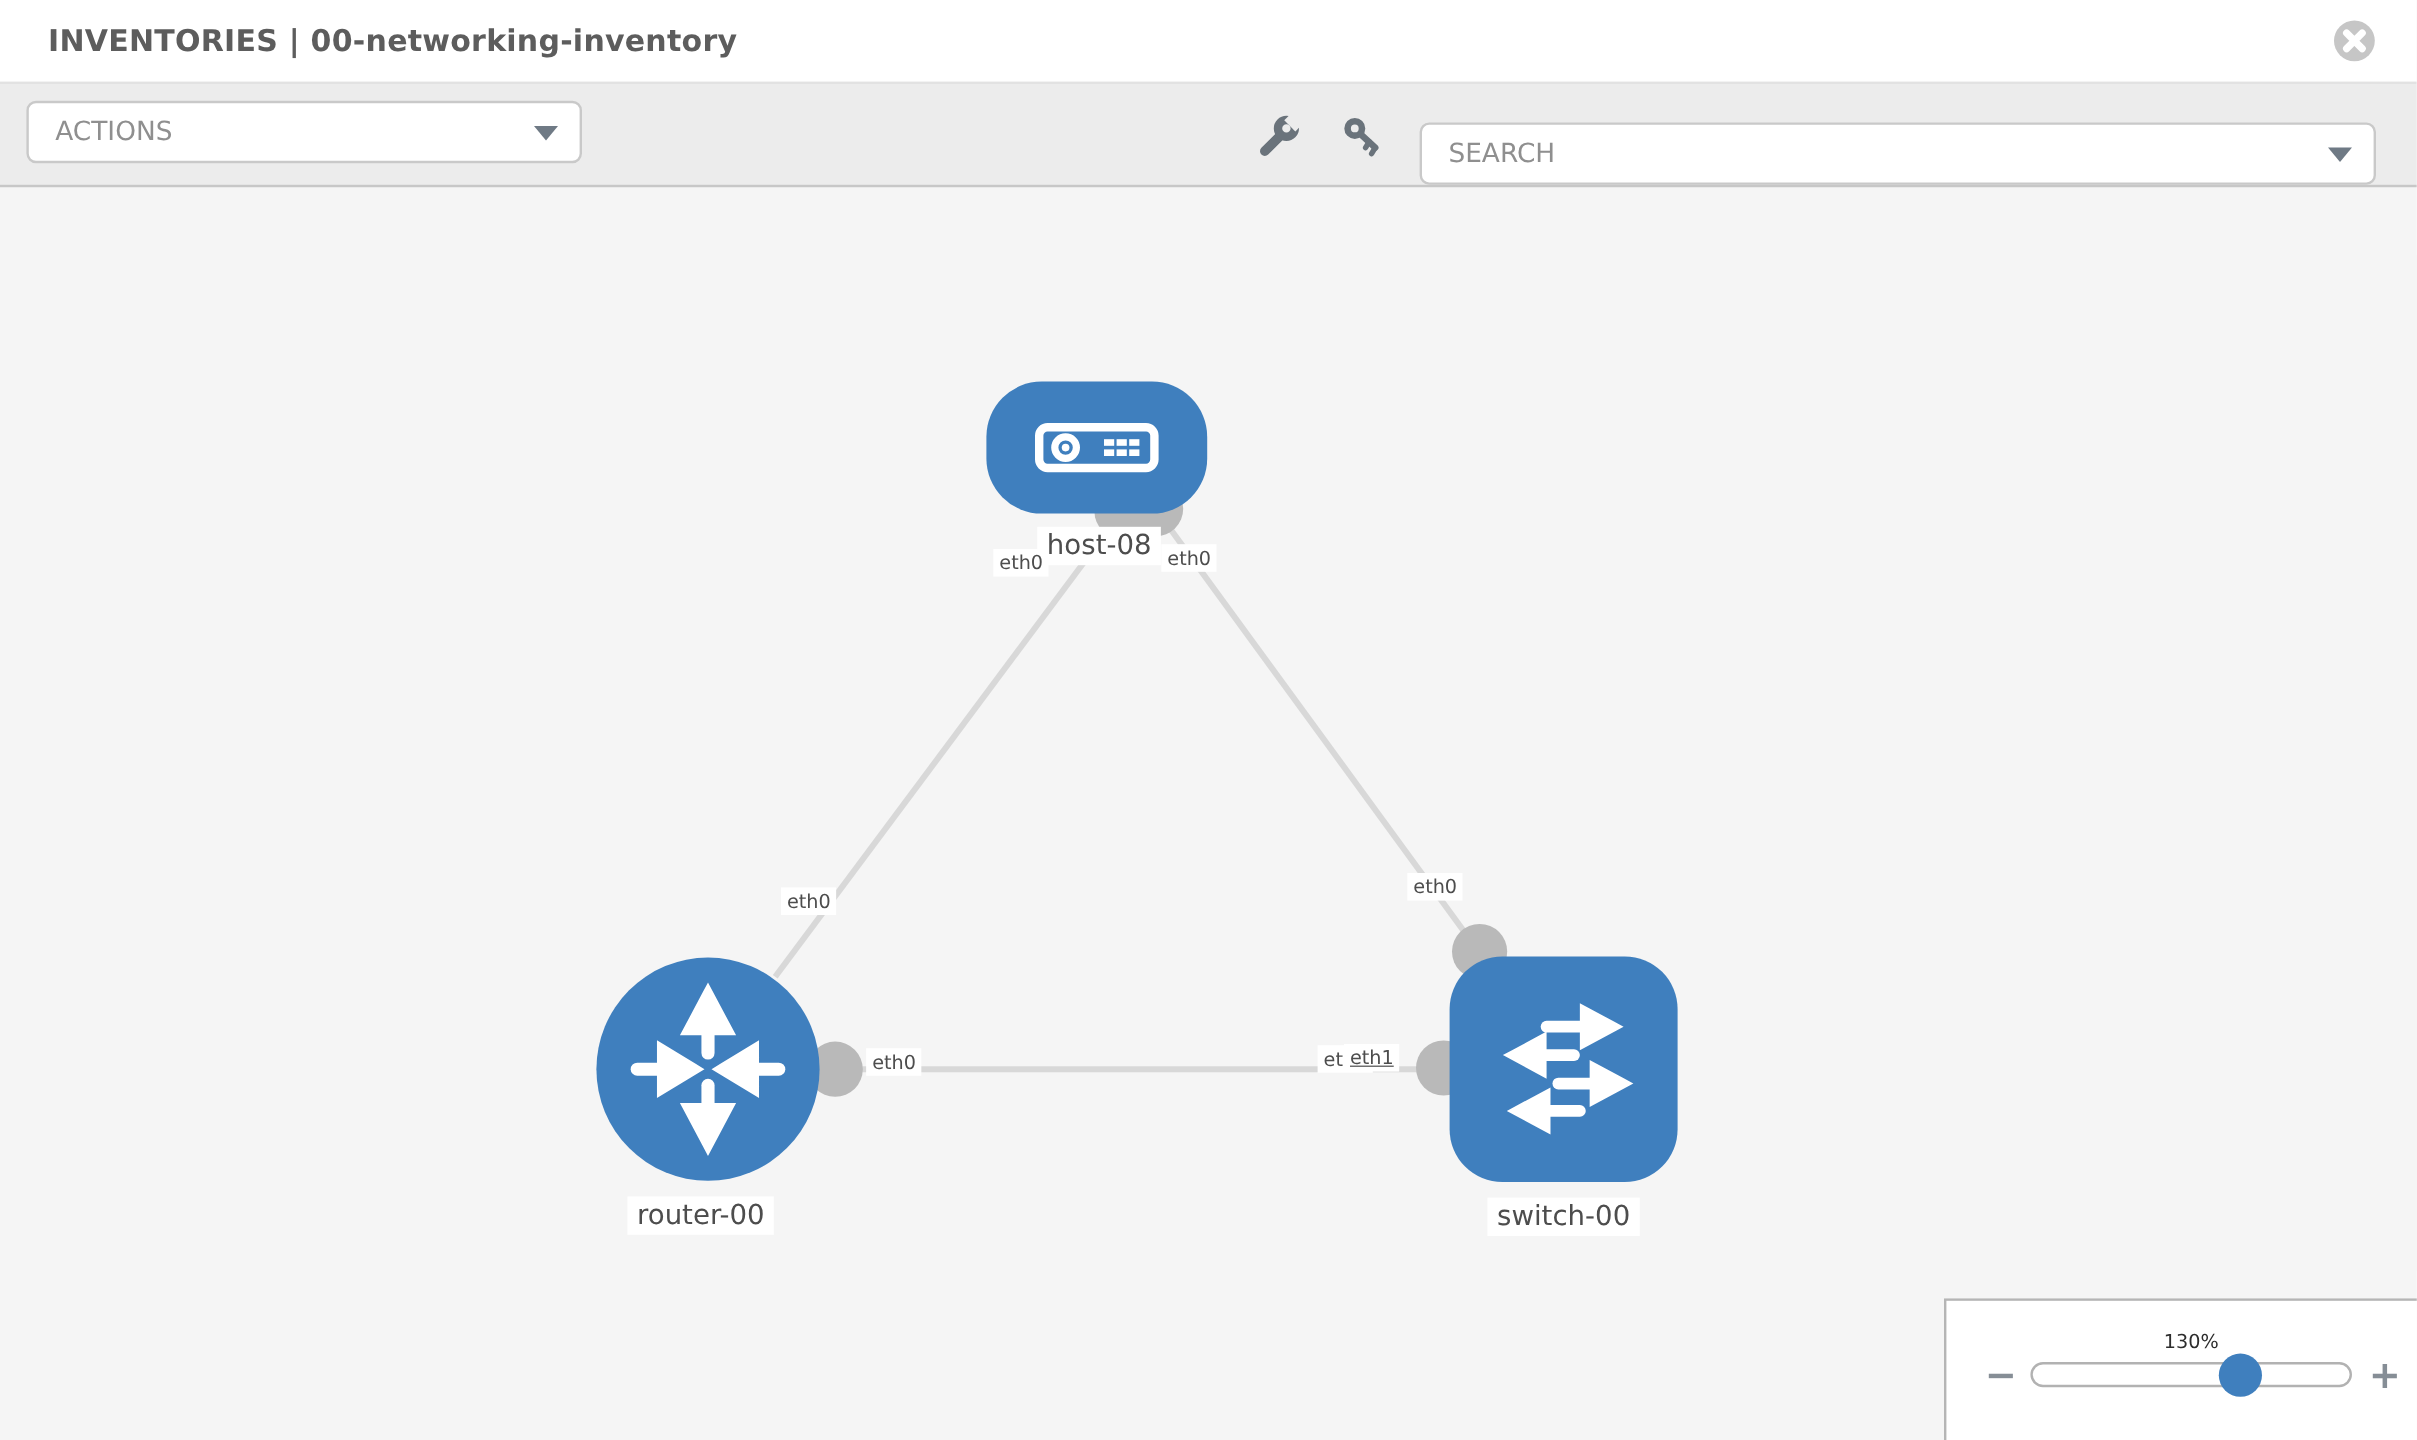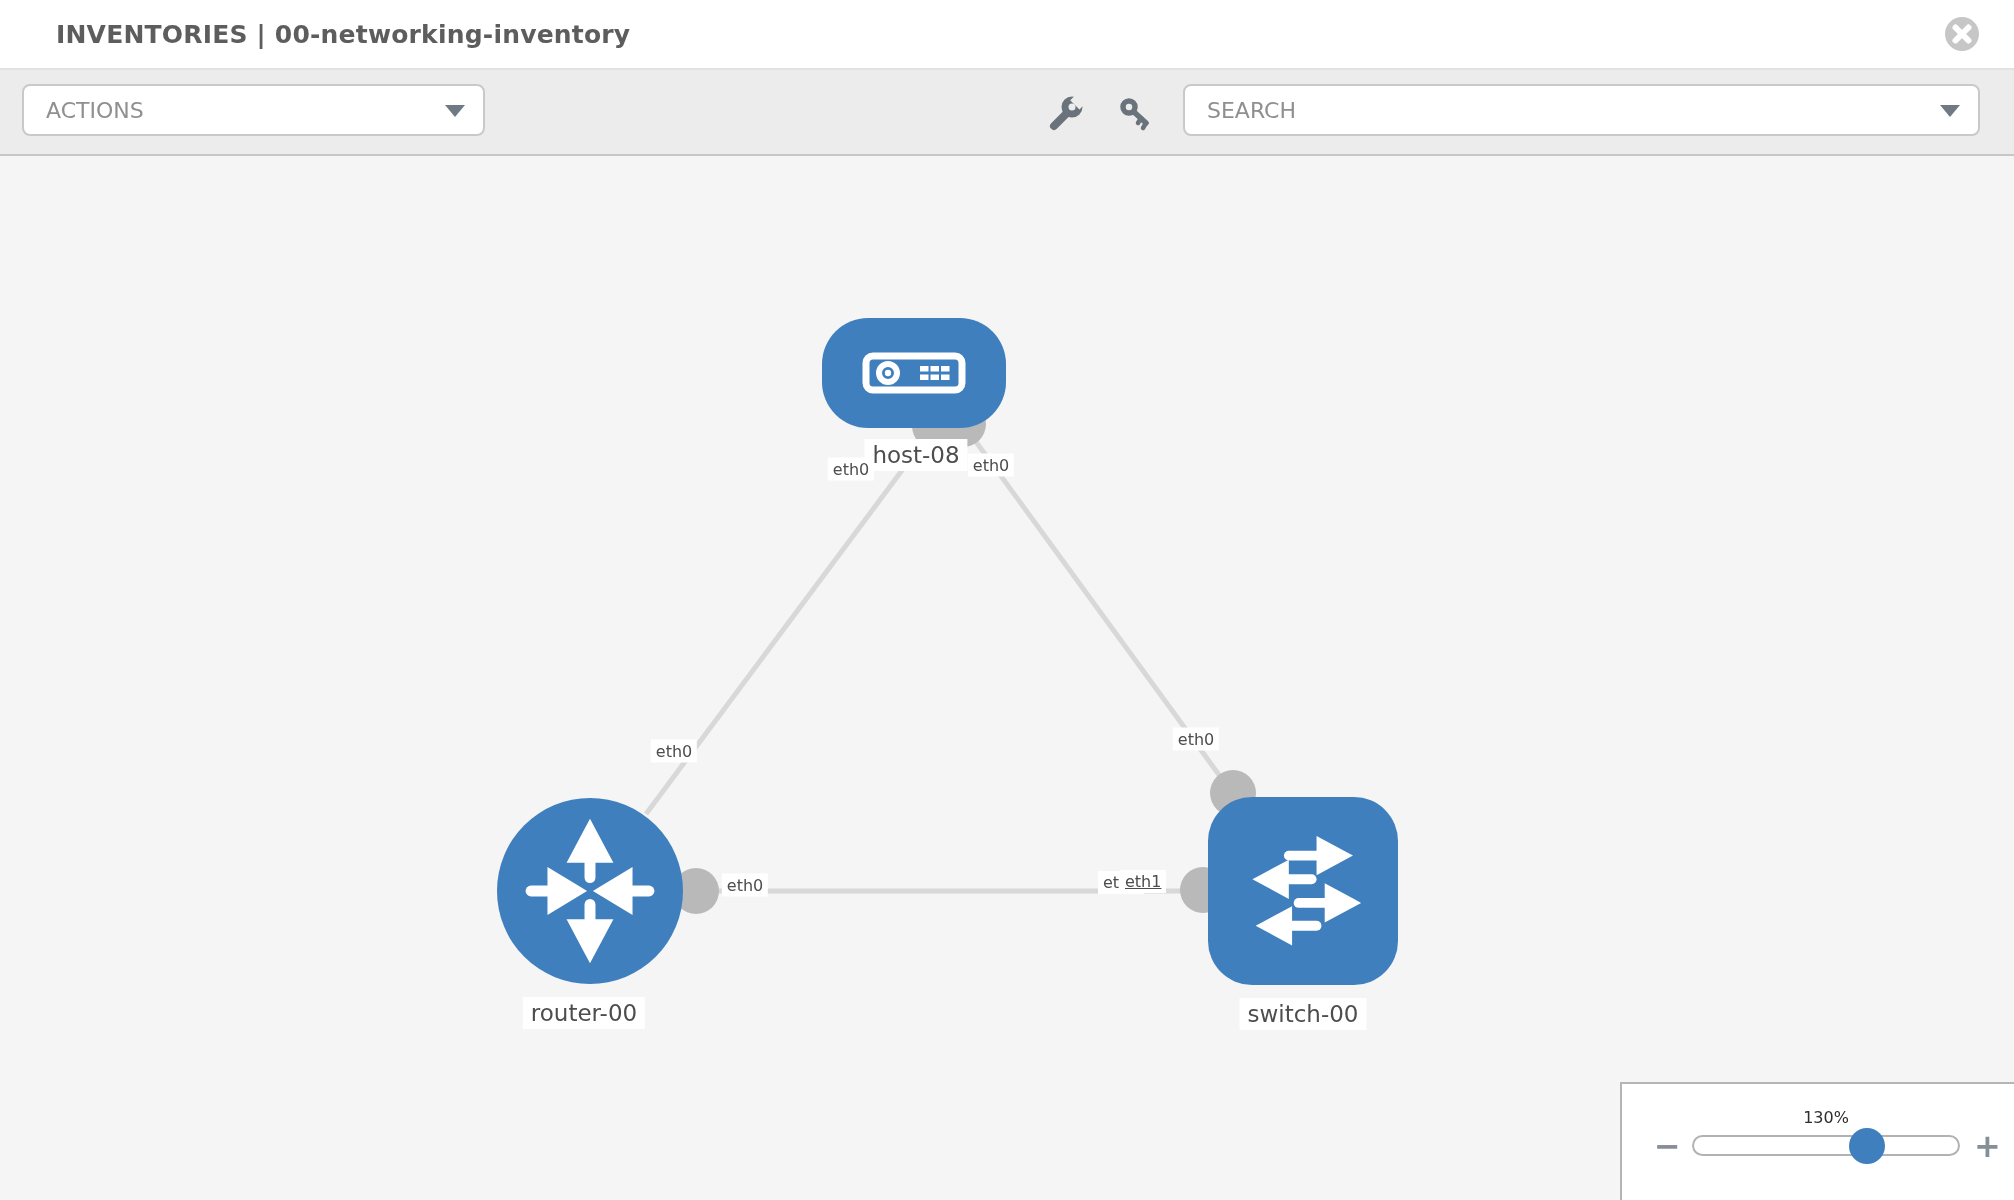--- a/index.html
+++ b/index.html
@@ -2,21 +2,21 @@
 <html><head>
 <meta charset="utf-8">
 <style>
   * { box-sizing: border-box; margin: 0; padding: 0; }
   body { font-family: "DejaVu Sans", "Liberation Sans", sans-serif; }
   .screen { position: relative; width: 2014px; height: 1200px; background: #f5f5f5; overflow: hidden; }
 
   
   .titlebar { position: absolute; top: 0; left: 0; width: 2014px; height: 70px;
               background: #ffffff; border-bottom: 2px solid #e2e2e2; z-index: 50; }
-  .title { position: absolute; left: 56px; top: 50%; transform: translateY(-50%);
+  .title { position: absolute; left: 40px; top: 50%; transform: translateY(-50%);
            font-size: 25px; font-weight: bold; color: #5d5d5d; letter-spacing: .2px; }
   .close-btn { position: absolute; right: 34px; top: 16px; width: 36px; height: 36px; cursor: pointer; }
 
   
   .toolbar { position: absolute; top: 70px; left: 0; width: 2014px; height: 86px;
              background: #ececec; border-bottom: 2px solid #c7c7c7; z-index: 50; }
   .combo { position: absolute; top: 14px; height: 52px; background: #fff;
            border: 2px solid #c9c9c9; border-radius: 8px; display: flex; align-items: center;
            padding: 0 22px; cursor: pointer; }
   .combo .ph { font-size: 22px; color: #8f8f8f; }
@@ -141,21 +141,21 @@
       <rect x="27" y="2" width="13" height="10" fill="#ececec" transform="rotate(45 33 7)"></rect>
     </svg>
 
     <svg class="toolbtn" style="left:1115px;" viewBox="0 0 40 40">
       <circle cx="14" cy="13" r="6" fill="none" stroke="#6a737b" stroke-width="5.5"></circle>
       <line x1="19" y1="18" x2="31" y2="29" stroke="#6a737b" stroke-width="5.5" stroke-linecap="round"></line>
       <line x1="26" y1="24" x2="23" y2="29" stroke="#6a737b" stroke-width="4.5" stroke-linecap="round"></line>
       <line x1="31" y1="29" x2="28" y2="34" stroke="#6a737b" stroke-width="4.5" stroke-linecap="round"></line>
     </svg>
 
-    <div class="combo" style="left:1183px; width:797px;">
+    <div class="combo" style="left:1183px; width:797px;margin-top:18px;">
       <span class="ph">SEARCH</span>
       <span class="caret"></span>
     </div>
   </div>
 
   <div class="zoom-panel">
     <div class="zoom-level">130%</div>
     <div class="zoom-btn" style="left:32px;">−</div>
     <div class="zoom-track">
       <div class="zoom-thumb"></div>

